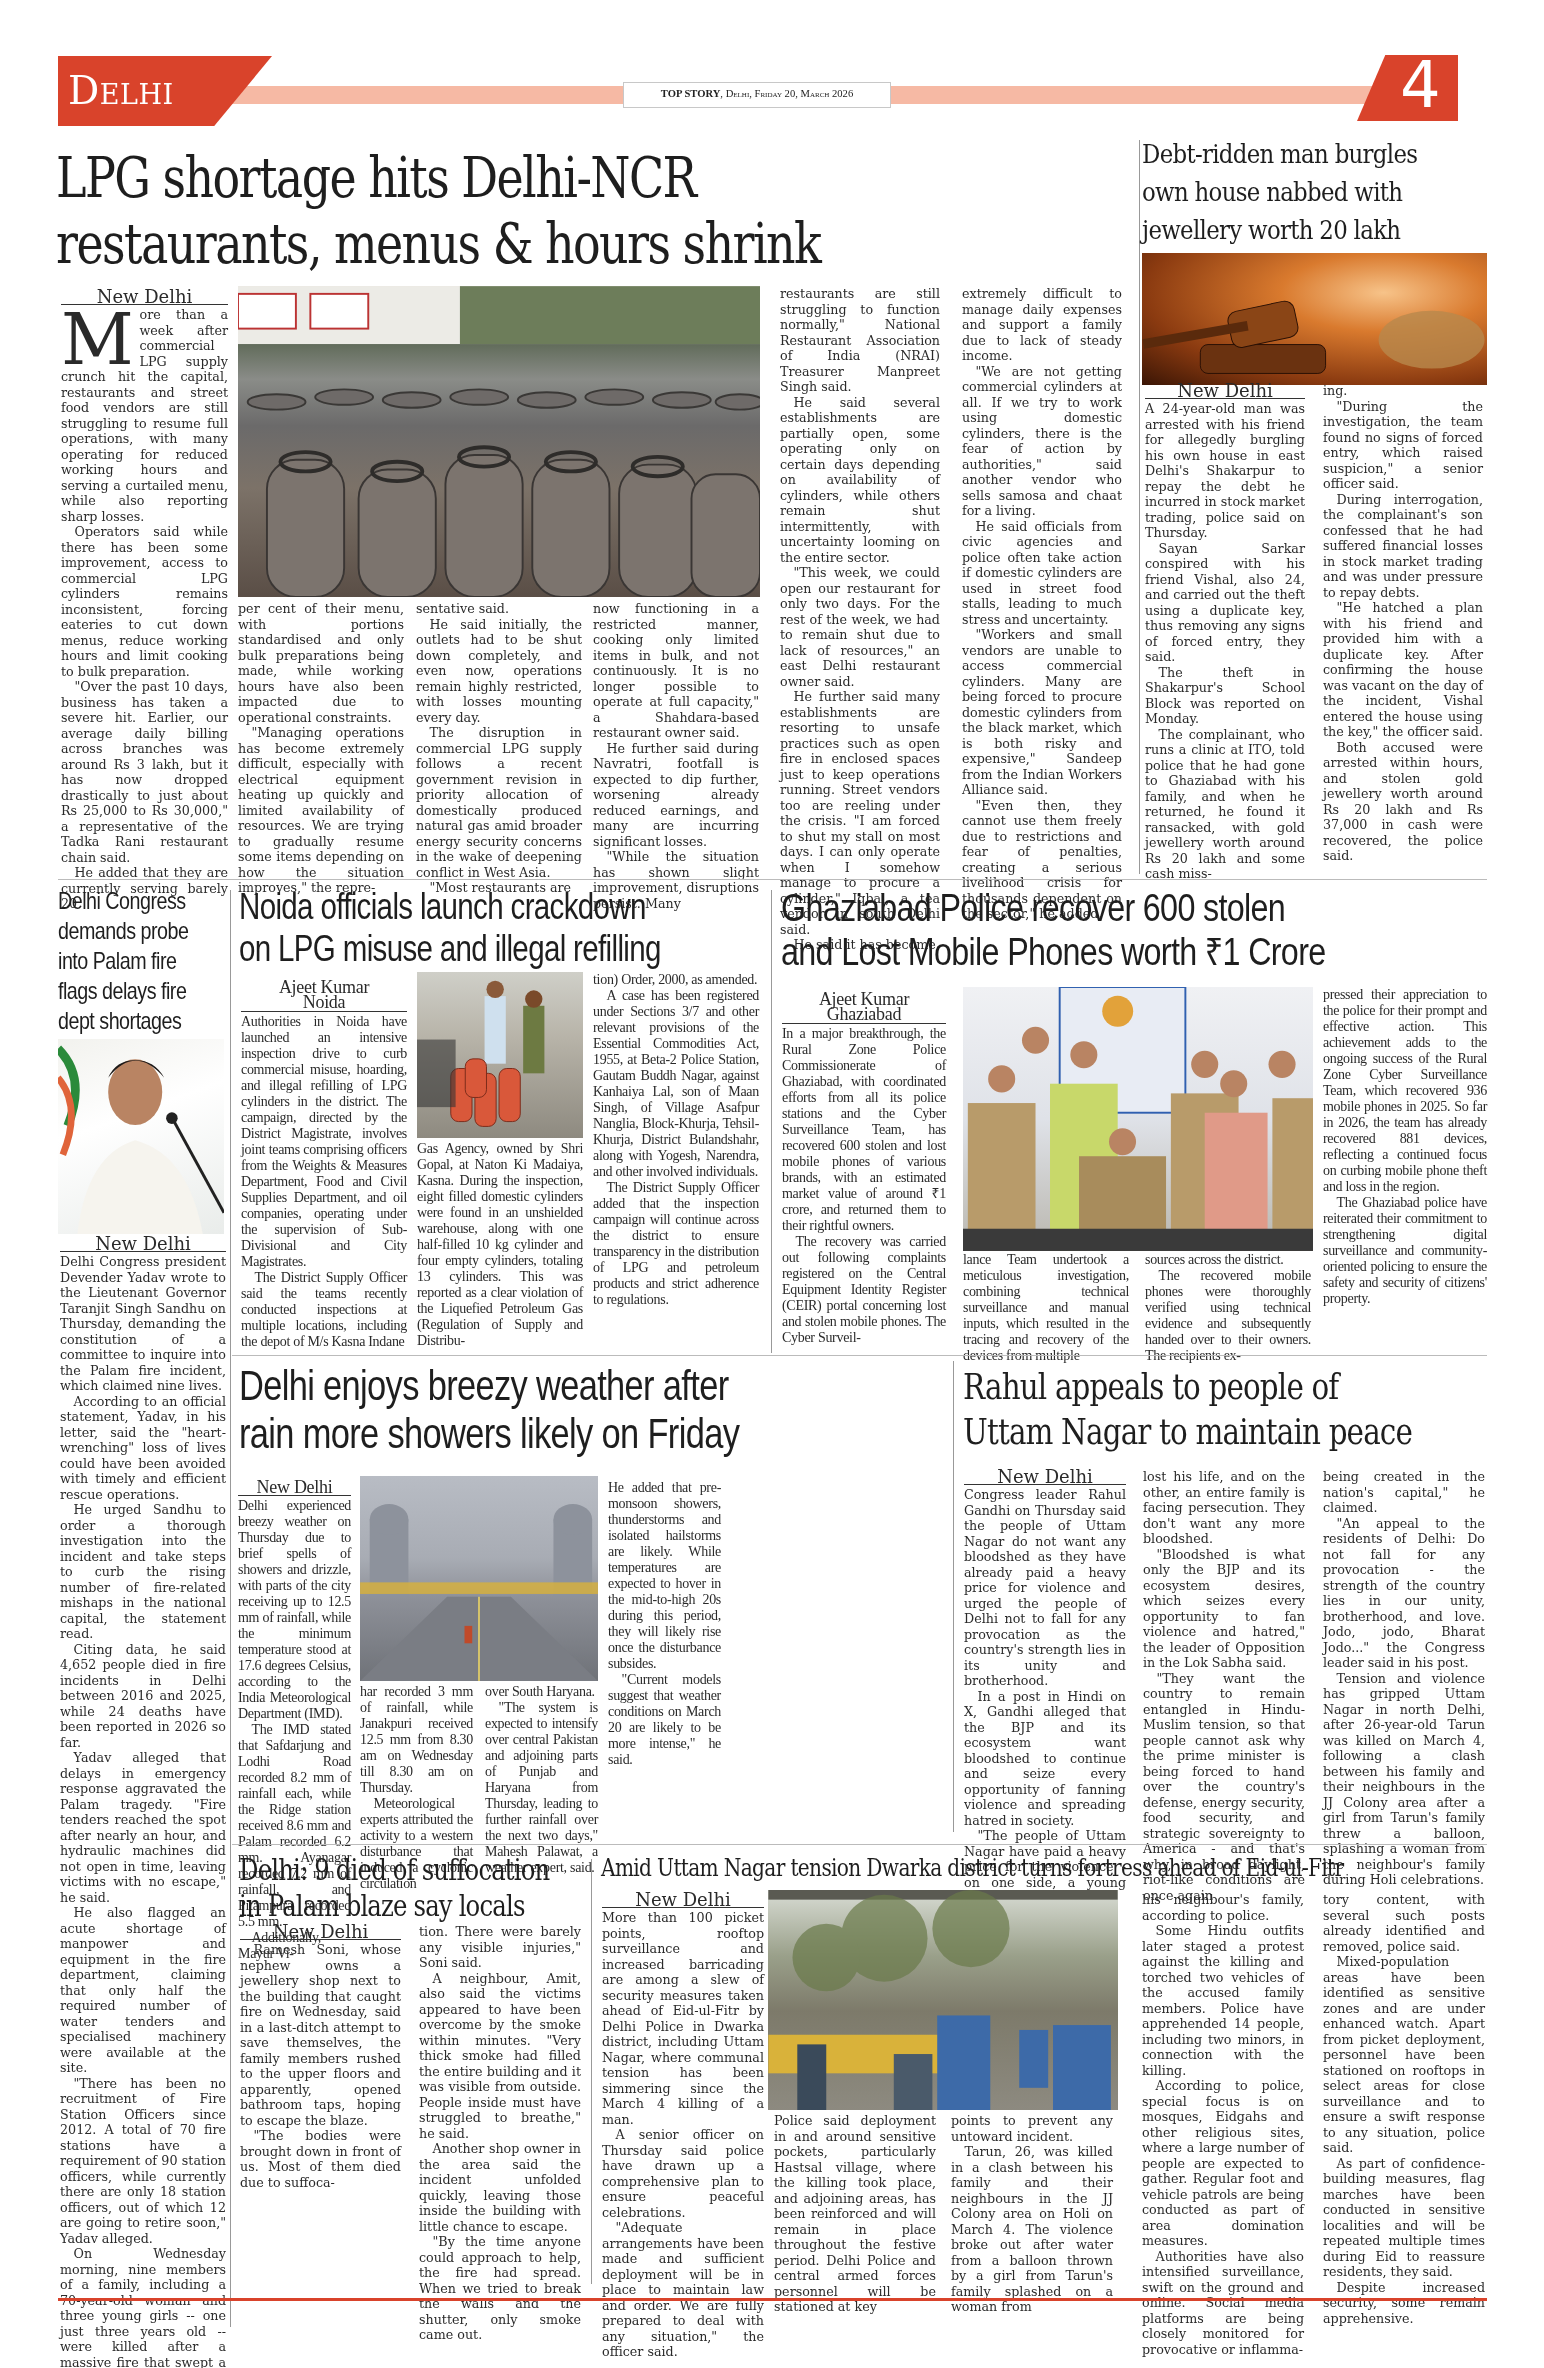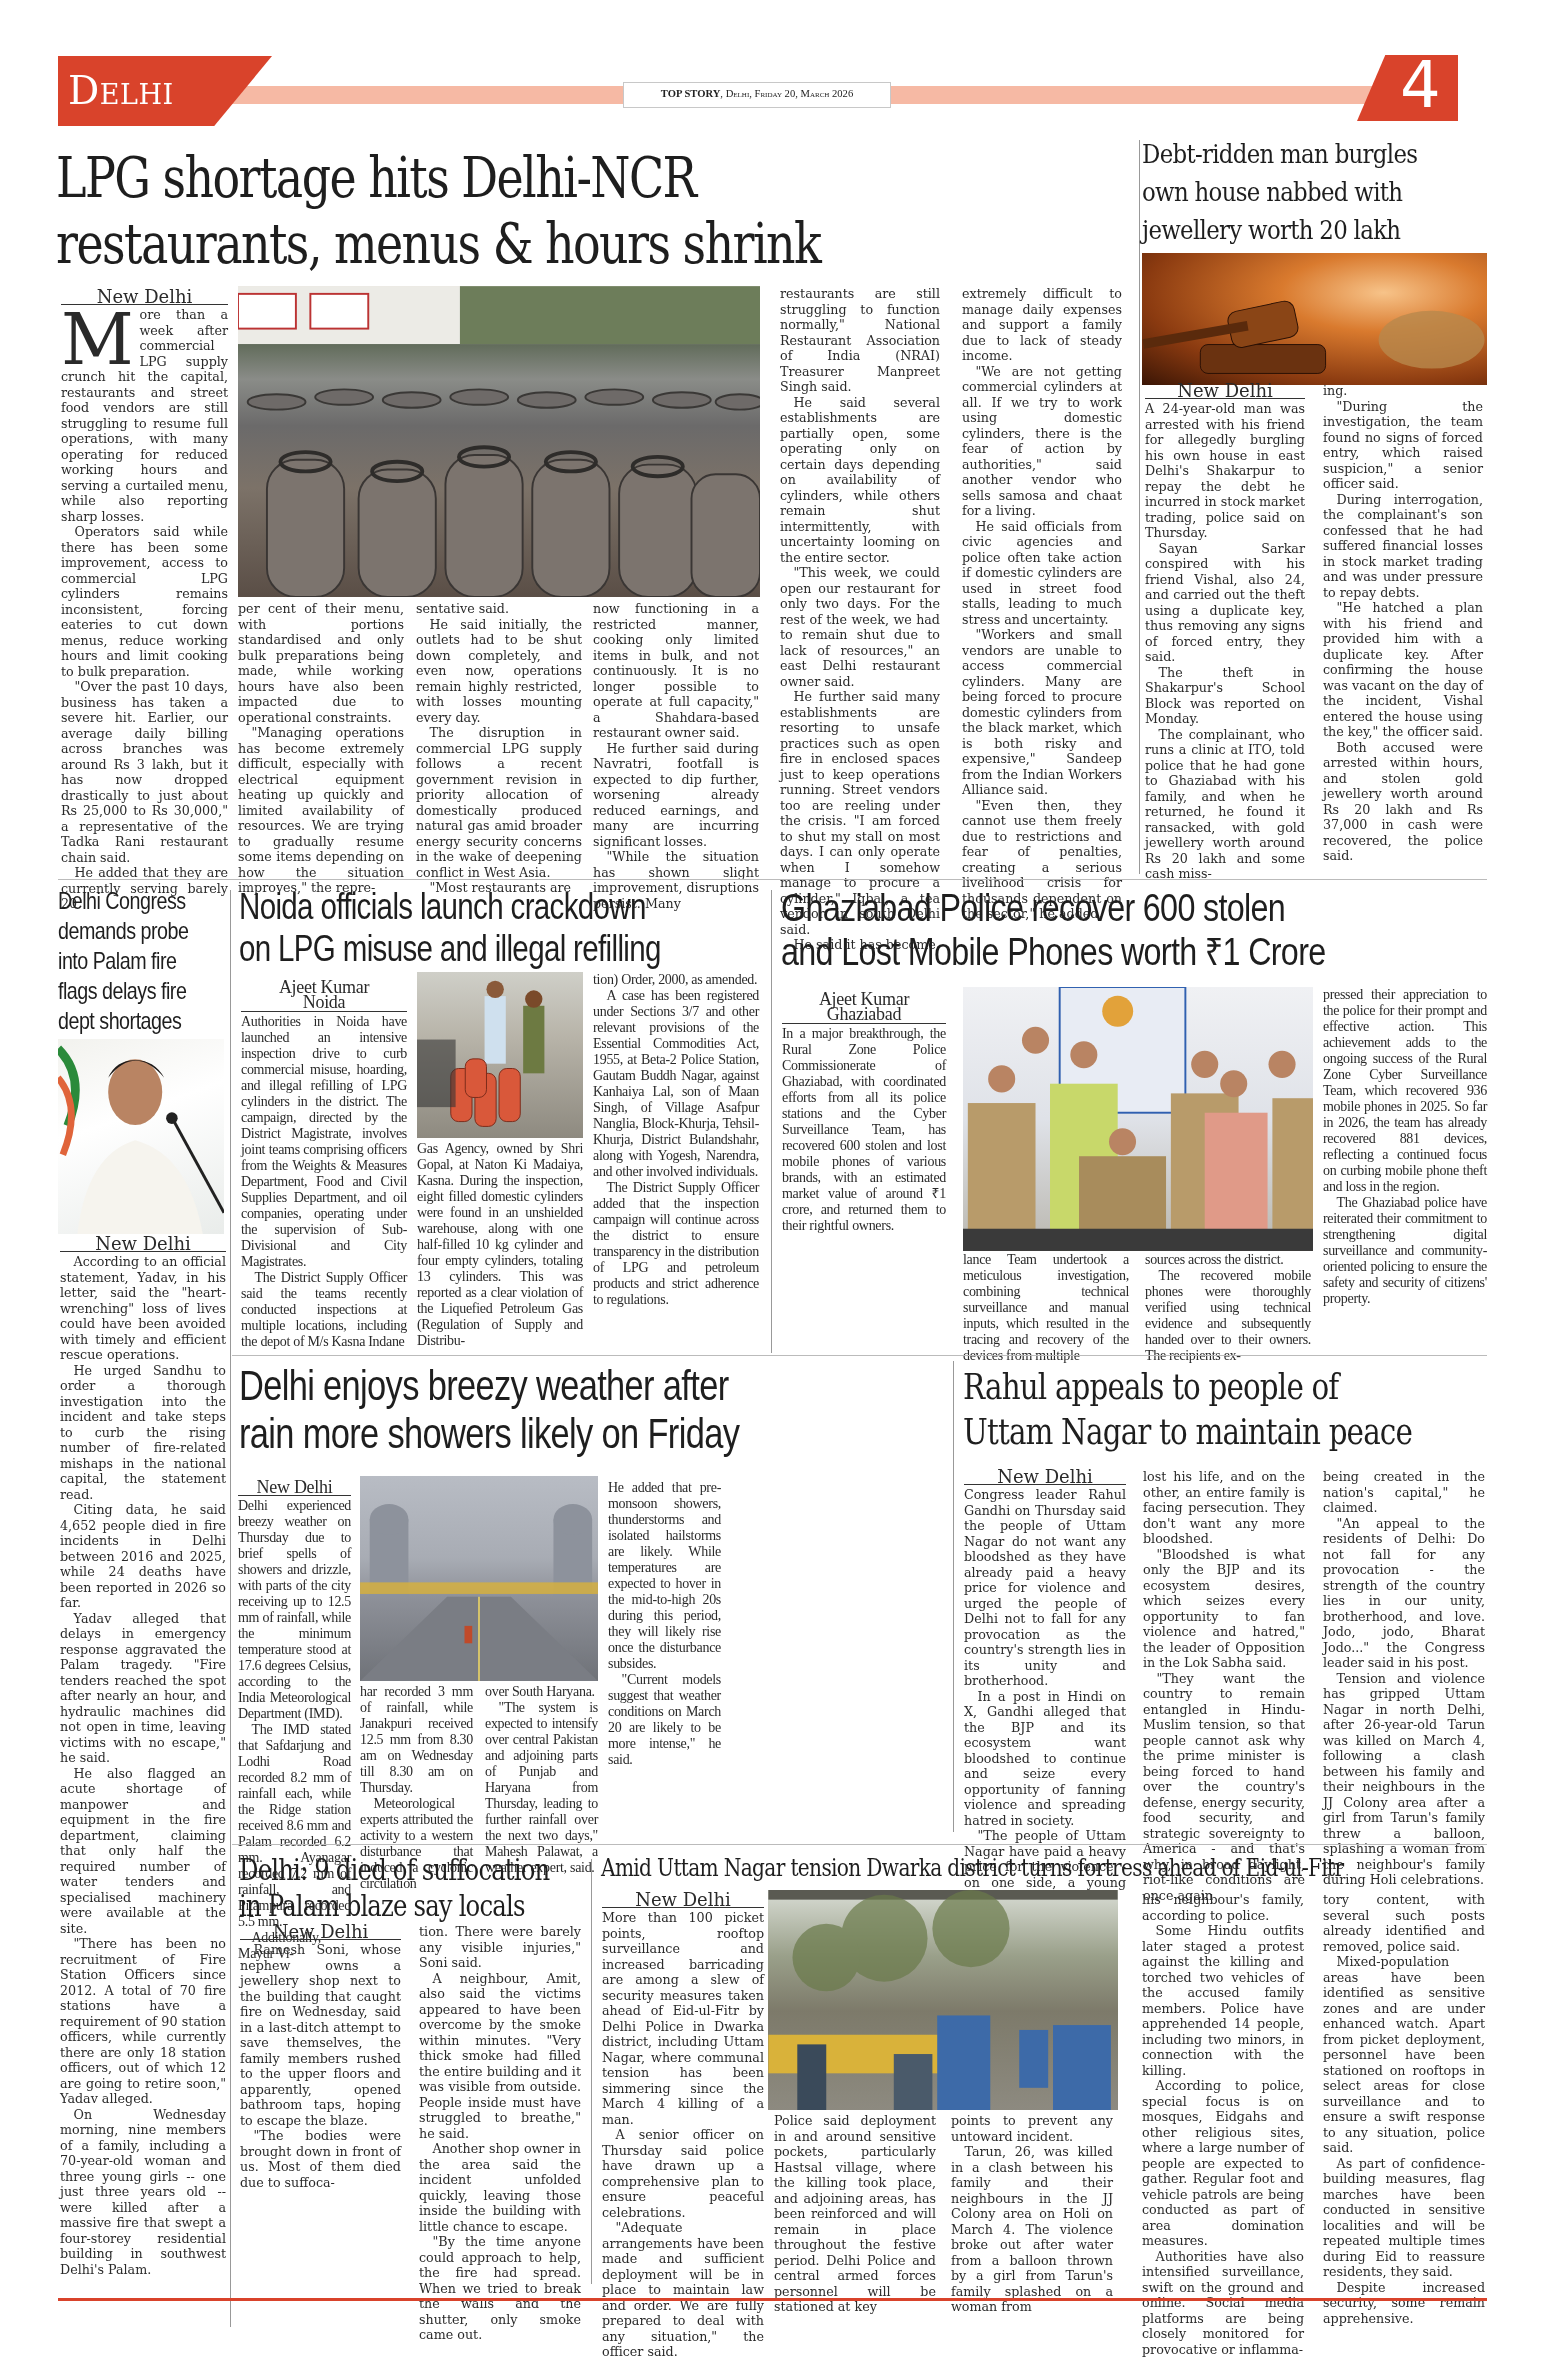--- a/index.html
+++ b/index.html
@@ -144,20 +144,21 @@
       <path d="M0 40 Q25 70 5 120" stroke="#e0643a" stroke-width="7" fill="none"></path>
       <ellipse cx="80" cy="55" rx="28" ry="34" fill="#b98463"></ellipse>
       <path d="M52 40 Q80 5 110 40 Q100 22 80 22 Q60 22 52 40Z" fill="#1e1a18"></path>
       <path d="M20 202 Q30 120 80 105 Q135 120 150 202Z" fill="#f6f4ee"></path>
       <line x1="120" y1="85" x2="172" y2="180" stroke="#222" stroke-width="3"></line>
       <circle cx="118" cy="82" r="6" fill="#222"></circle>
     </svg>
   </div>
   <div class="abs body" style="left:60px;top:1236px;width:166px">
     <div class="dateline">New Delhi</div>
+    <p class="first">Delhi Congress president Devender Yadav wrote to the Lieutenant Governor Taranjit Singh Sandhu on Thursday, demanding the constitution of a committee to inquire into the Palam fire incident, which claimed nine lives.</p>
     <p>According to an official statement, Yadav, in his letter, said the "heart-wrenching" loss of lives could have been avoided with timely and efficient rescue operations.</p>
     <p>He urged Sandhu to order a thorough investigation into the incident and take steps to curb the rising number of fire-related mishaps in the national capital, the statement read.</p>
     <p>Citing data, he said 4,652 people died in fire incidents in Delhi between 2016 and 2025, while 24 deaths have been reported in 2026 so far.</p>
     <p>Yadav alleged that delays in emergency response aggravated the Palam tragedy. "Fire tenders reached the spot after nearly an hour, and hydraulic machines did not open in time, leaving victims with no escape," he said.</p>
     <p>He also flagged an acute shortage of manpower and equipment in the fire department, claiming that only half the required number of water tenders and specialised machinery were available at the site.</p>
     <p>"There has been no recruitment of Fire Station Officers since 2012. A total of 70 fire stations have a requirement of 90 station officers, while currently there are only 18 station officers, out of which 12 are going to retire soon," Yadav alleged.</p>
     <p>On Wednesday morning, nine members of a family, including a 70-year-old woman and three young girls -- one just three years old -- were killed after a massive fire that swept a four-storey residential building in southwest Delhi's Palam.</p>
   </div>
 </div>
 <div class="vrule" style="left:230px;top:890px;height:1437px"></div>
@@ -201,20 +202,21 @@
 
 <div>
   <div class="abs hl" style="left:781px;top:886px;font-family:'Liberation Sans',sans-serif;font-size:38px;line-height:44px;letter-spacing:-0.8px;transform:scaleX(0.85);transform-origin:left top;white-space:nowrap">
     <div>Ghaziabad Police recover 600 stolen</div>
     <div>and Lost Mobile Phones worth ₹1 Crore</div>
   </div>
   <div class="abs body cond" style="left:782px;top:992px;width:164px">
     <div class="dateline" style="border:none;margin:0">Ajeet Kumar</div>
     <div class="dateline">Ghaziabad</div>
     <p class="first">In a major breakthrough, the Rural Zone Police Commissionerate of Ghaziabad, with coordinated efforts from all its police stations and the Cyber Surveillance Team, has recovered 600 stolen and lost mobile phones of various brands, with an estimated market value of around ₹1 crore, and returned them to their rightful owners.</p>
+    <p>The recovery was carried out following complaints registered on the Central Equipment Identity Register (CEIR) portal concerning lost and stolen mobile phones. The Cyber Surveil-</p>
   </div>
   <div class="photo" style="left:963px;top:987px;width:350px;height:264px;background:linear-gradient(180deg,#f0f1f4 0%,#dfe2e8 50%,#b9b6ae 100%)">
     <svg width="350" height="264" viewBox="0 0 362 273">
       <rect x="100" y="0" width="130" height="130" fill="#e8ecf4" stroke="#3060b0" stroke-width="2"></rect>
       <circle cx="160" cy="25" r="16" fill="#e2a23a"></circle>
       <g fill="#b89b6a">
         <rect x="5" y="120" width="70" height="153"></rect>
           <rect x="215" y="110" width="70" height="163"></rect>
           <rect x="320" y="115" width="42" height="158"></rect>
       </g>

